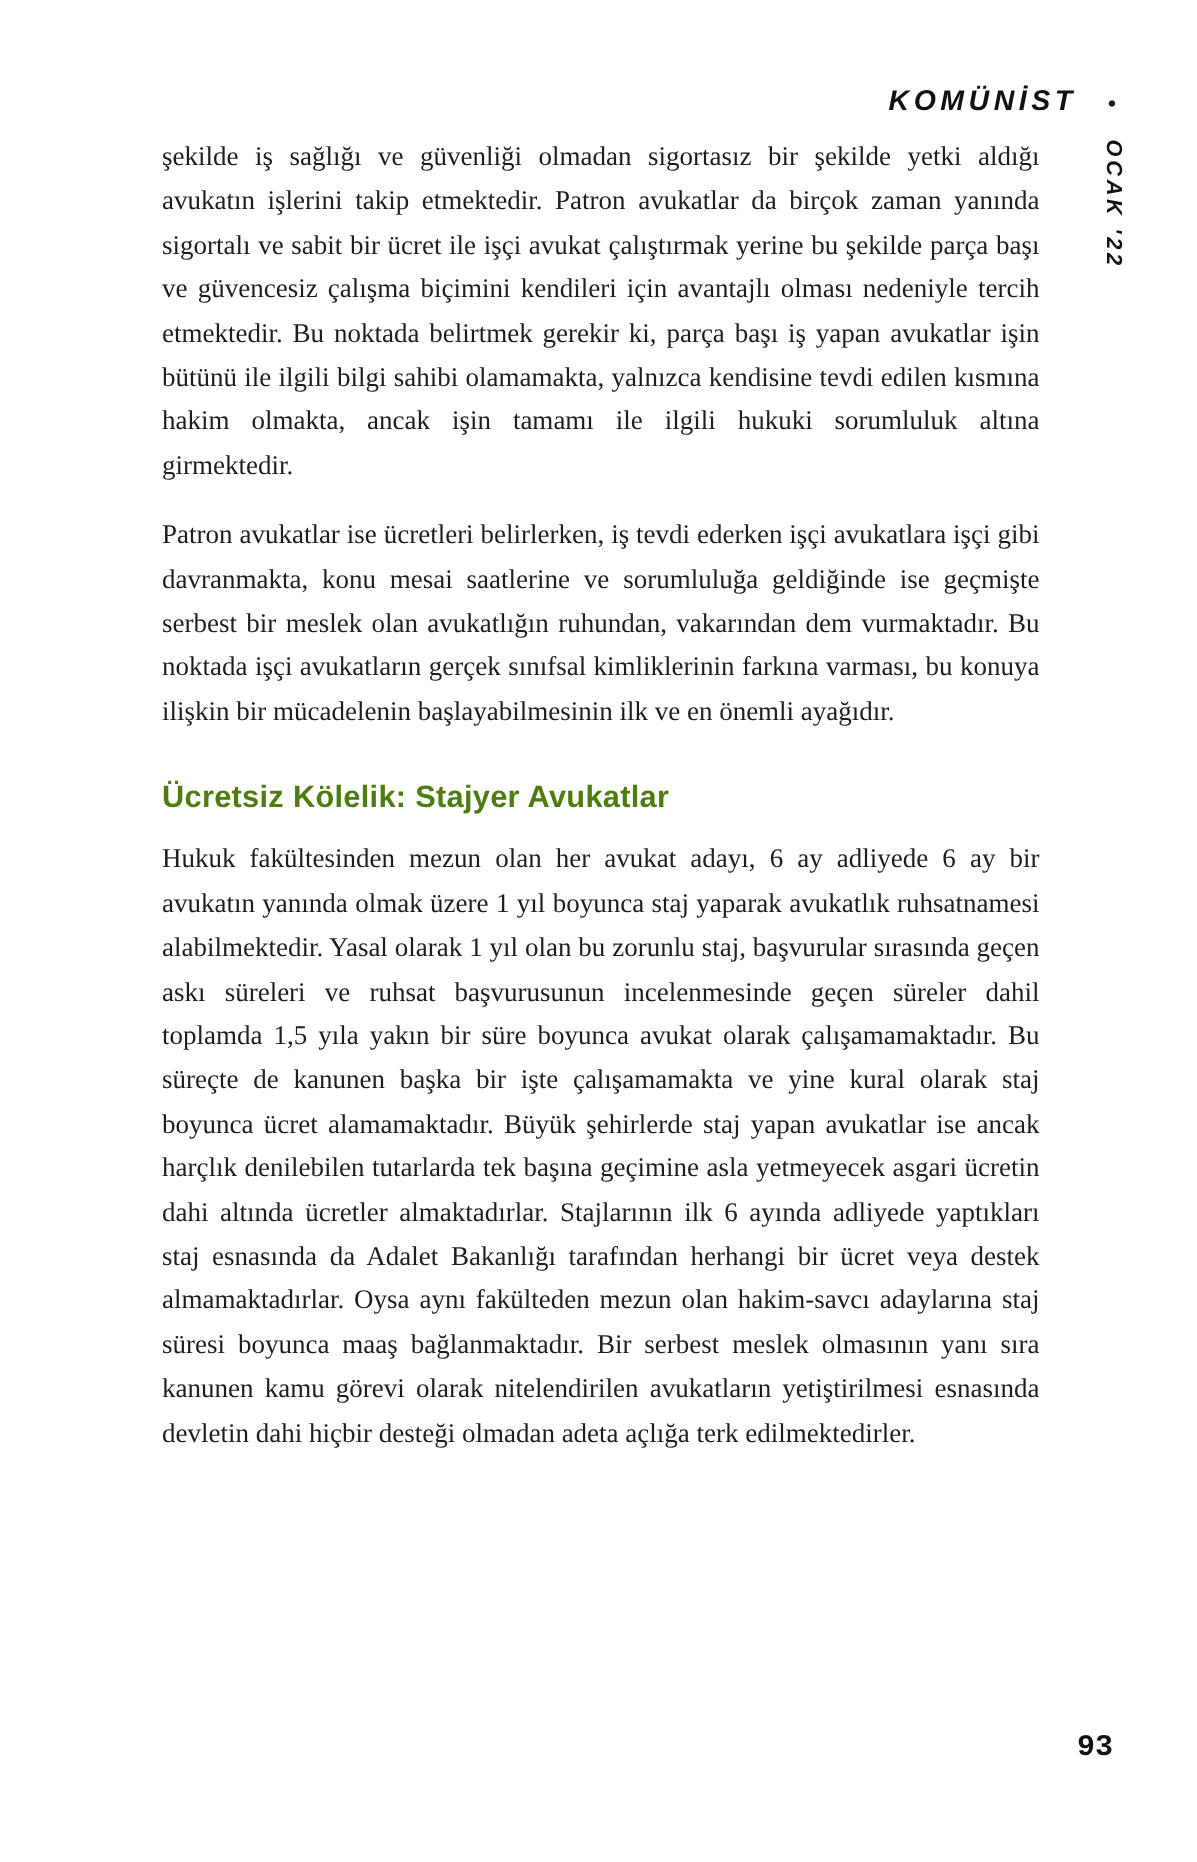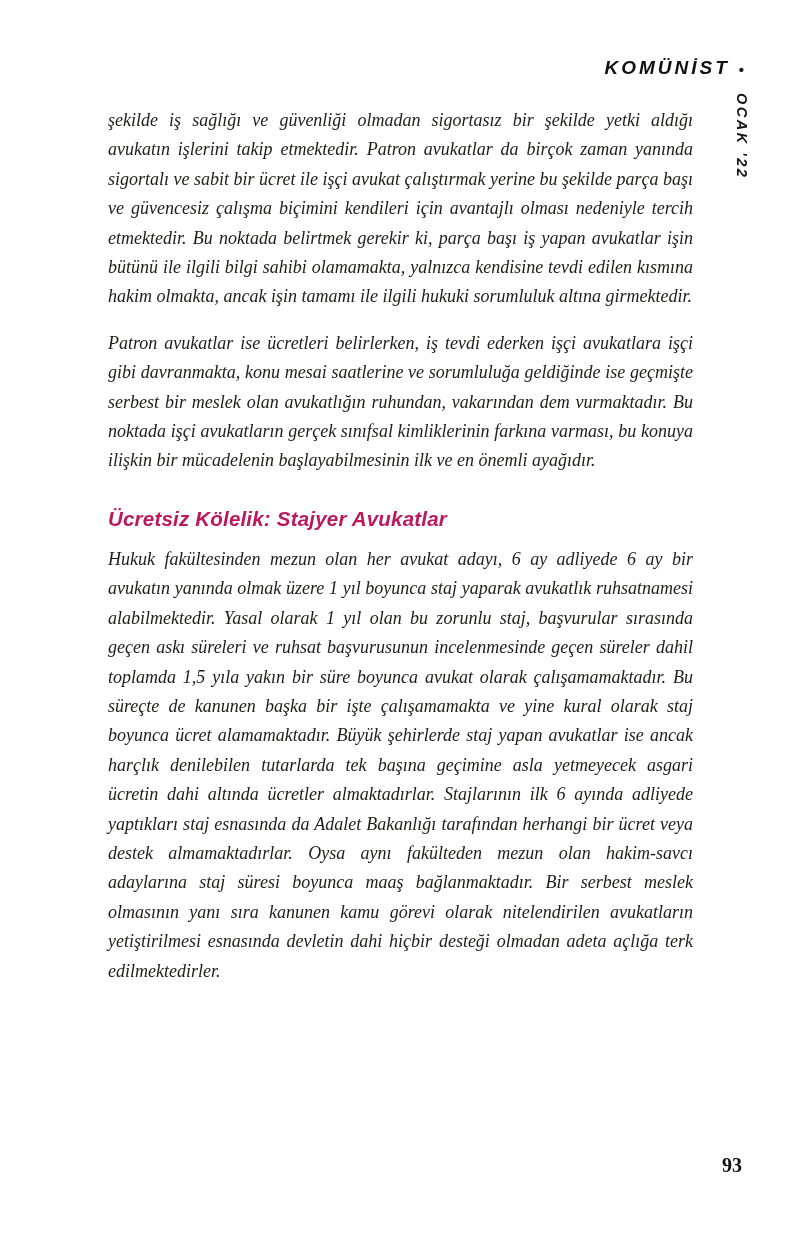--- a/index.html
+++ b/index.html
@@ -14,21 +14,21 @@
     font-family:"Liberation Serif", serif;
     color:var(--text-color);
     overflow:hidden;
   }
   .page{
     position:absolute;inset:0;
   }
   .page-header{
     position:absolute;
     top:57px;right:54px;
-    display:flex;align-items:center;gap:9px;
+    display:flex;align-items:center;gap:21px;
     font-family:"Liberation Sans", sans-serif;
   }
   .magazine-title{
     font-style:italic;
     font-weight:800;
     font-size:19px;
     letter-spacing:3px;
     color:#111;
     white-space:nowrap;
   }
@@ -45,46 +45,45 @@
     font-style:italic;
     font-weight:700;
     font-size:14.5px;
     letter-spacing:2.5px;
     color:#111;
     white-space:nowrap;
   }
   .content{
     position:absolute;
     left:108px;
-    top:106px;
+    top:90px;
     width:585px;
-    font-style:italic;
   }
   .content p{
     margin:0 0 17px 0;
     font-size:18px;
     line-height:29.4px;
     text-align:justify;
     text-justify:inter-word;
   }
   .content p:last-child{margin-bottom:13px;}
   .section-heading{
     font-family:"Liberation Sans", sans-serif;
     font-weight:700;
     font-size:20.5px;
     letter-spacing:0.2px;
-    color:#be185d;
+    color:#4d7c0f;
     margin:30px 0 13px 0;
     line-height:26px;
   }
   .page-number{
     position:absolute;
     bottom:64px;
     right:56px;
-    font-family:Liberation Serif, serif;
+    font-family:Liberation Mono, monospace;
     font-weight:700;
     font-size:20px;
     color:#111;
   }
 </style>
 </head>
 <body>
 
 <div class="page">
 

